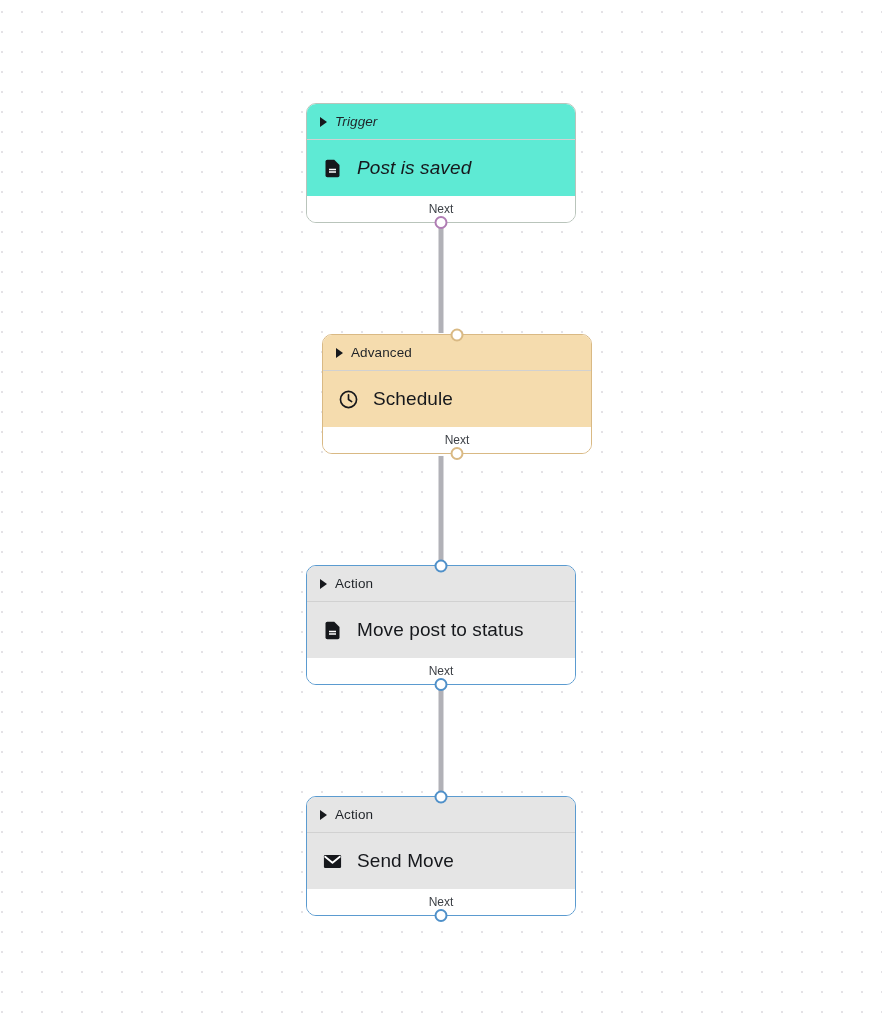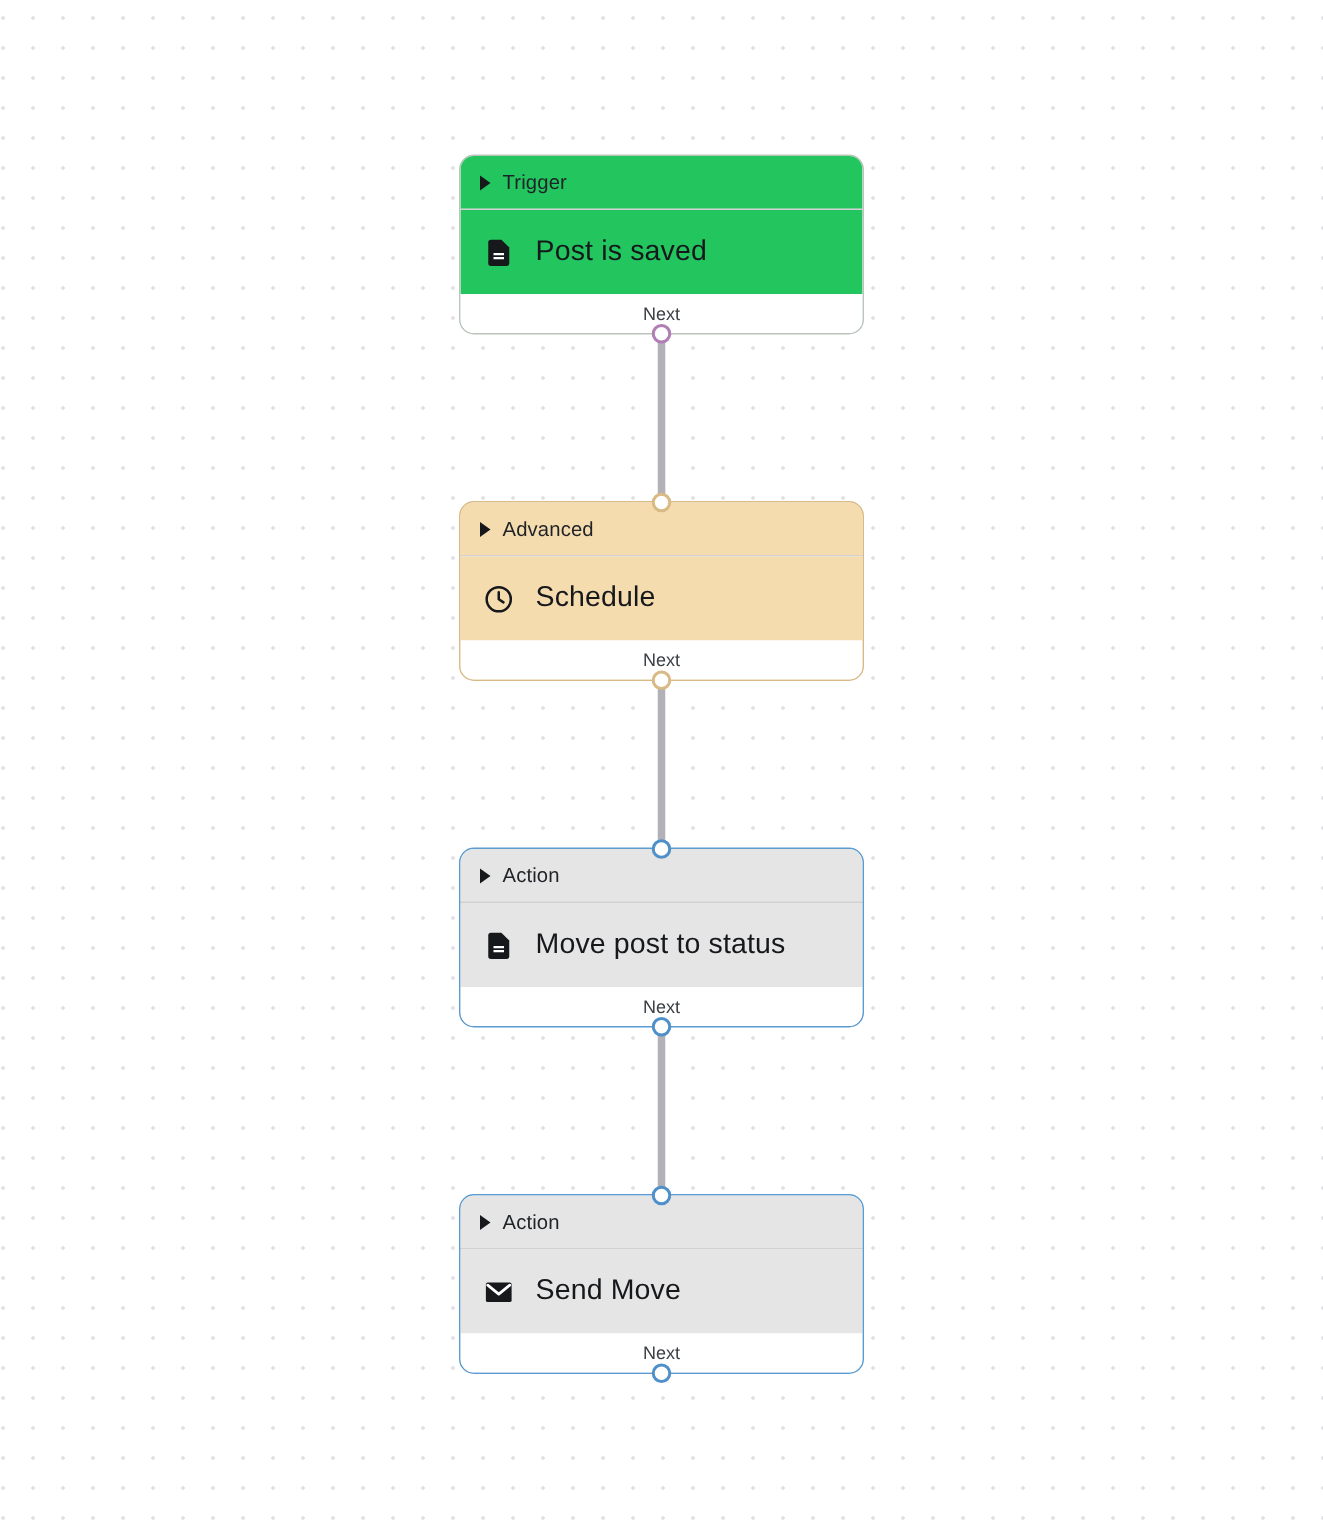--- a/index.html
+++ b/index.html
@@ -127,21 +127,21 @@
     left: 50%;
     transform: translate(-50%, -50%);
     z-index: 5;
   }
   .handle.top { top: 0; }
   .handle.bottom { bottom: -6.5px; top: auto; transform: translateX(-50%); }
 
   
   .node.trigger  { border-color: #b9c4bb; }
   .node.trigger .node-header,
-  .node.trigger .node-body { background: #22c55e; }
+  .node.trigger .node-body { background: #5eead4; font-style: italic; }
   .node.trigger .handle { border-color: #b07db4; }
 
   .node.advanced { border-color: #d9b984; }
   .node.advanced .node-header,
   .node.advanced .node-body { background: #f5dcae; }
   .node.advanced .handle { border-color: #d9b984; }
 
   .node.action   { border-color: #5b9bd0; }
   .node.action .node-header,
   .node.action .node-body { background: #e5e5e5; }
@@ -172,21 +172,21 @@
             <path fill="currentColor" d="M14 2H6a2 2 0 0 0-2 2v16a2 2 0 0 0 2 2h12a2 2 0 0 0 2-2V8l-6-6z"></path>
             <path fill="#ffffff" d="M8 12.2h8v1.7H8zM8 15.2h8v1.7H8z"></path>
           </svg>
         </span>
         <span class="node-title">Post is saved</span>
       </div>
       <div class="node-footer">Next</div>
     </div>
   </div>
 
-  <div class="node advanced" id="node-advanced" style="left:306px; top:334px;">
+  <div class="node advanced" id="node-advanced" style="left:322px; top:334px;">
     <div class="handle top"></div>
     <div class="handle bottom"></div>
     <div class="node-inner">
       <div class="node-header">
         <span class="caret"></span>
         <span>Advanced</span>
       </div>
       <div class="node-divider"></div>
       <div class="node-body">
         <span class="glyph">

